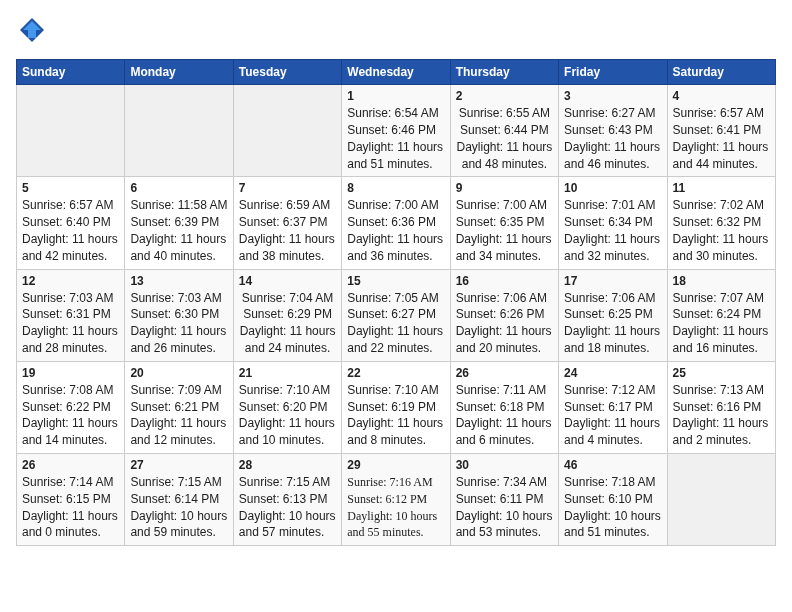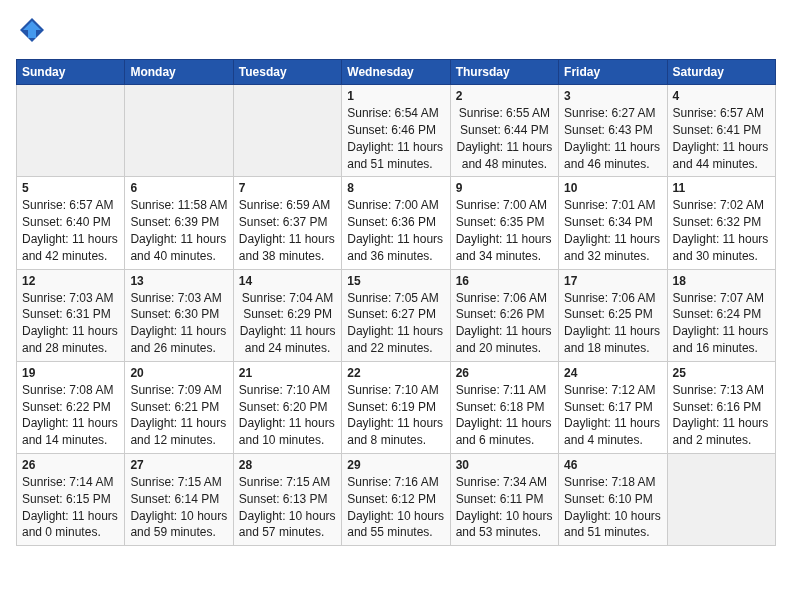--- a/index.html
+++ b/index.html
@@ -325,21 +325,21 @@
         </td>
         <td>
           <span class="day-num">28</span>
           <div class="cell-info" style="white-space: pre-line;">Sunrise: 7:15 AM
 Sunset: 6:13 PM
 Daylight: 10 hours
 and 57 minutes.</div>
         </td>
         <td>
           <span class="day-num">29</span>
-          <div class="cell-info" style="white-space: pre-line;">Sunrise: 7:16 AM
+          <div class="cell-info" style="white-space: pre-line; font-family: Liberation Serif, serif;">Sunrise: 7:16 AM
 Sunset: 6:12 PM
 Daylight: 10 hours
 and 55 minutes.</div>
         </td>
         <td>
           <span class="day-num">30</span>
           <div class="cell-info" style="white-space: pre-line;">Sunrise: 7:34 AM
 Sunset: 6:11 PM
 Daylight: 10 hours
 and 53 minutes.</div>

